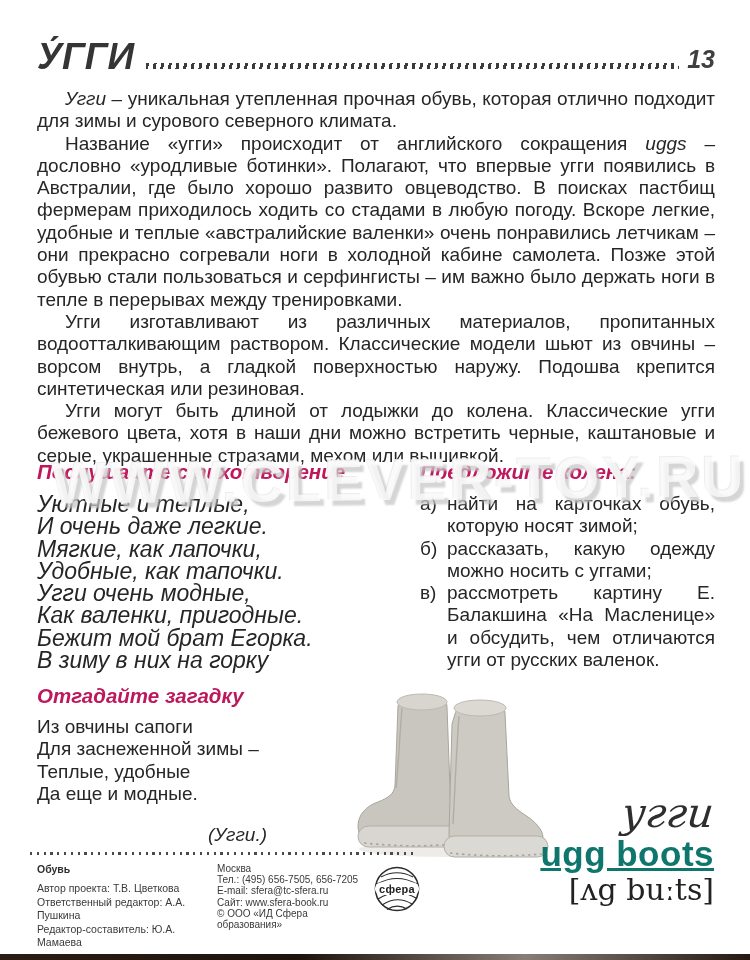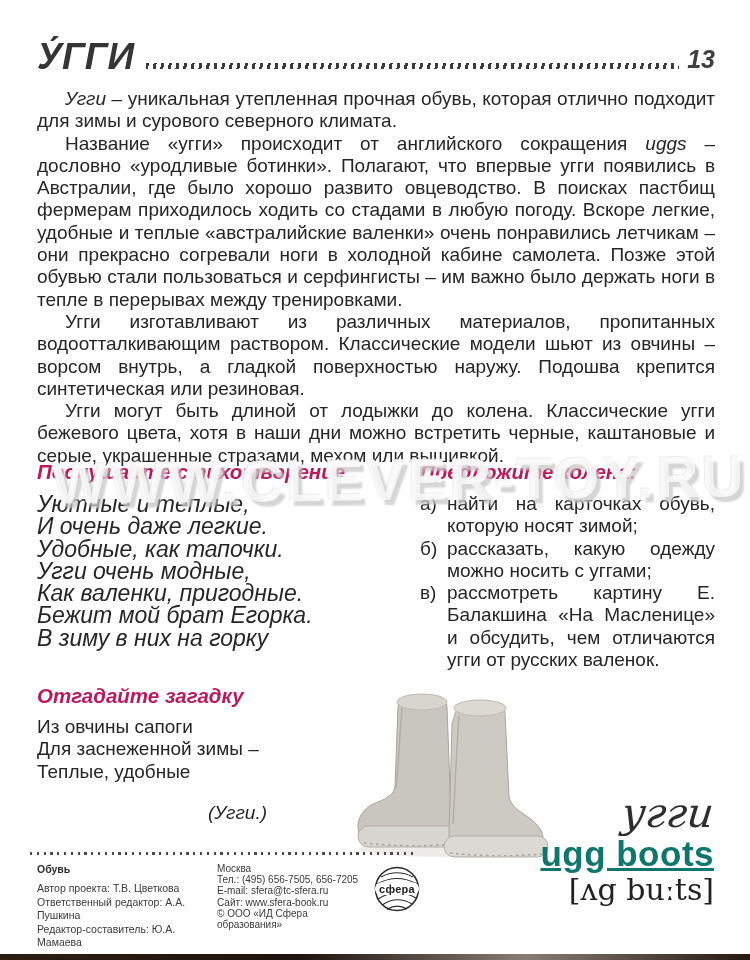--- a/index.html
+++ b/index.html
@@ -85,20 +85,21 @@
     <p>Угги изготавливают из различных материалов, пропитанных водоотталкиваю­щим раствором. Классические модели шьют из овчины – ворсом внутрь, а глад­кой поверхностью наружу. Подошва крепится синтетическая или резиновая.</p>
     <p>Угги могут быть длиной от лодыжки до колена. Классические угги бежевого цвета, хотя в наши дни можно встретить черные, каштановые и серые, укра­шенные стразами, мехом или вышивкой.</p>
   </section>
 
   <div class="watermark">WWW.CLEVER-TOY.RU</div>
 
   <section class="poem-col">
     <h2 class="sec">Послушайте стихотворение</h2>
     <div class="poem-line">Уютные и теплые,</div>
     <div class="poem-line">И очень даже легкие.</div>
+    <div class="poem-line">Мягкие, как лапочки,</div>
     <div class="poem-line">Удобные, как тапочки.</div>
     <div class="poem-line">Угги очень модные,</div>
     <div class="poem-line">Как валенки, пригодные.</div>
     <div class="poem-line">Бежит мой брат Егорка.</div>
     <div class="poem-line">В зиму в них на горку</div>
   </section>
 
   <section class="tasks-col">
     <h2 class="sec">Предложите колена:</h2>
     <div class="task">
@@ -113,20 +114,21 @@
       <span class="task-label">в)</span>
       <span class="task-text">рассмотреть картину Е. Балак­шина «На Масленице» и обсу­дить, чем отличаются угги от русских валенок.</span>
     </div>
   </section>
 
   <section class="riddle">
     <h2 class="sec">Отгадайте загадку</h2>
     <div class="riddle-line">Из овчины сапоги</div>
     <div class="riddle-line">Для заснеженной зимы –</div>
     <div class="riddle-line">Теплые, удобные</div>
+    <div class="riddle-line">Да еще и модные.</div>
     <div class="riddle-answer">(Угги.)</div>
   </section>
 
   <figure class="boots">
     <svg viewBox="0 0 200 186" width="200" height="186" xmlns="http://www.w3.org/2000/svg">
       <ellipse cx="100" cy="173" rx="93" ry="8" fill="#eeece8"></ellipse>
 
       <path d="M46,30 C50,21 66,18 80,20 C90,21 95,25 95,31 L99,140 C100,148 104,152 106,157 L106,159 C106,167 96,170 80,170 L30,169 C14,168 6,161 6,150 C6,139 14,130 26,126 C36,122 42,118 43,110 Z" fill="#c9c6bf" stroke="#a9a59c" stroke-width="1"></path>
       <ellipse cx="70" cy="26" rx="25" ry="8" fill="#d8d5cf" stroke="#bdb9b1" stroke-width="1"></ellipse>
       <path d="M50,32 C47,70 46,95 44,112" fill="none" stroke="#b2ada4" stroke-width="1.4"></path>

